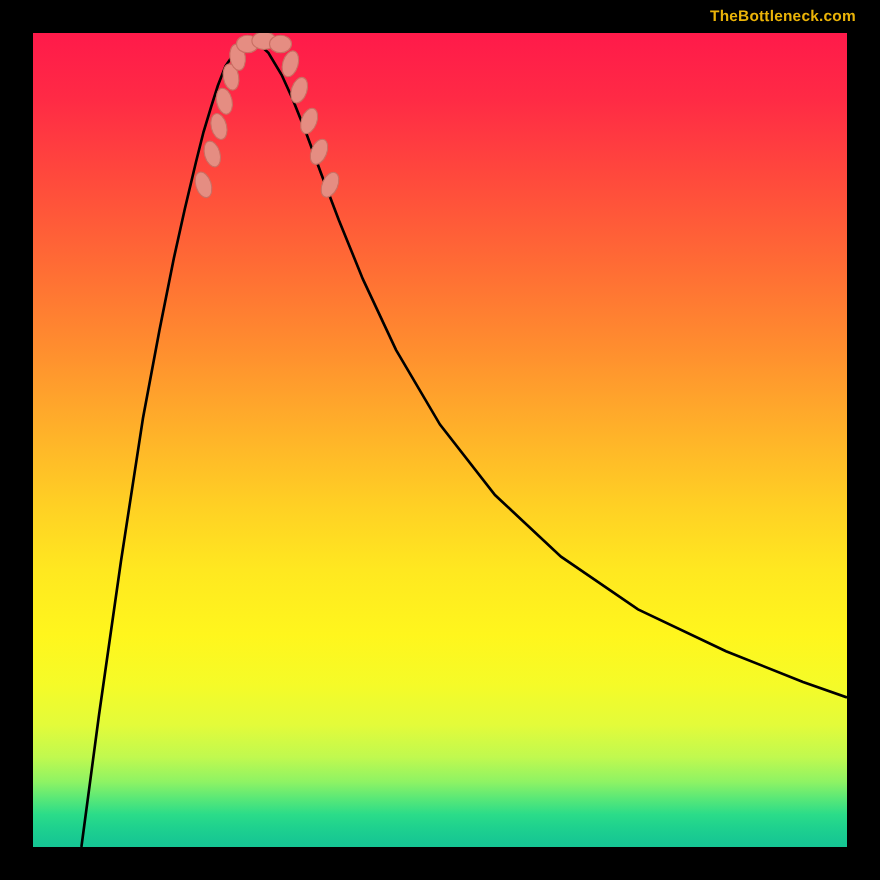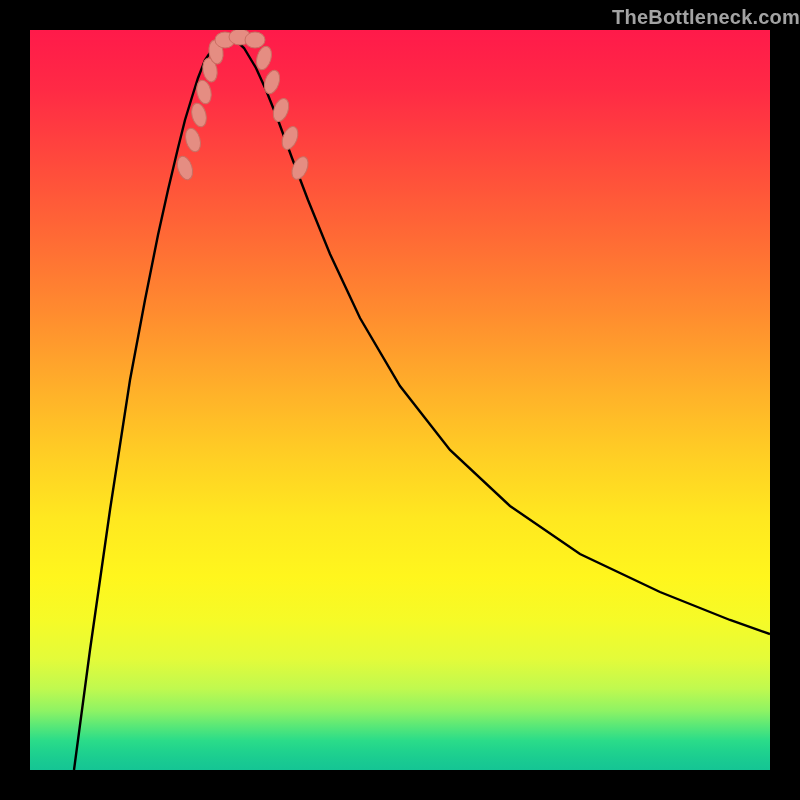--- a/index.html
+++ b/index.html
@@ -41,23 +41,23 @@
       #8ef364 92%,
       #5ae877 94%,
       #2bdc89 96%,
       #1fd28e 97.5%,
       #18c992 99%,
       #15c594 100%);
   }
   .watermark {
     position: absolute;
     top: 6px;
-    right: 0;
-    color: #a3a3a3;
-    font-size: 20px;
+    right: 22px;
+    color: #eab308;
+    font-size: 14px;
     font-weight: 600;
     letter-spacing: 0.2px;
     user-select: none;
   }
   svg.curves {
     position: absolute;
     left: 0;
     top: 0;
   }
 </style>

